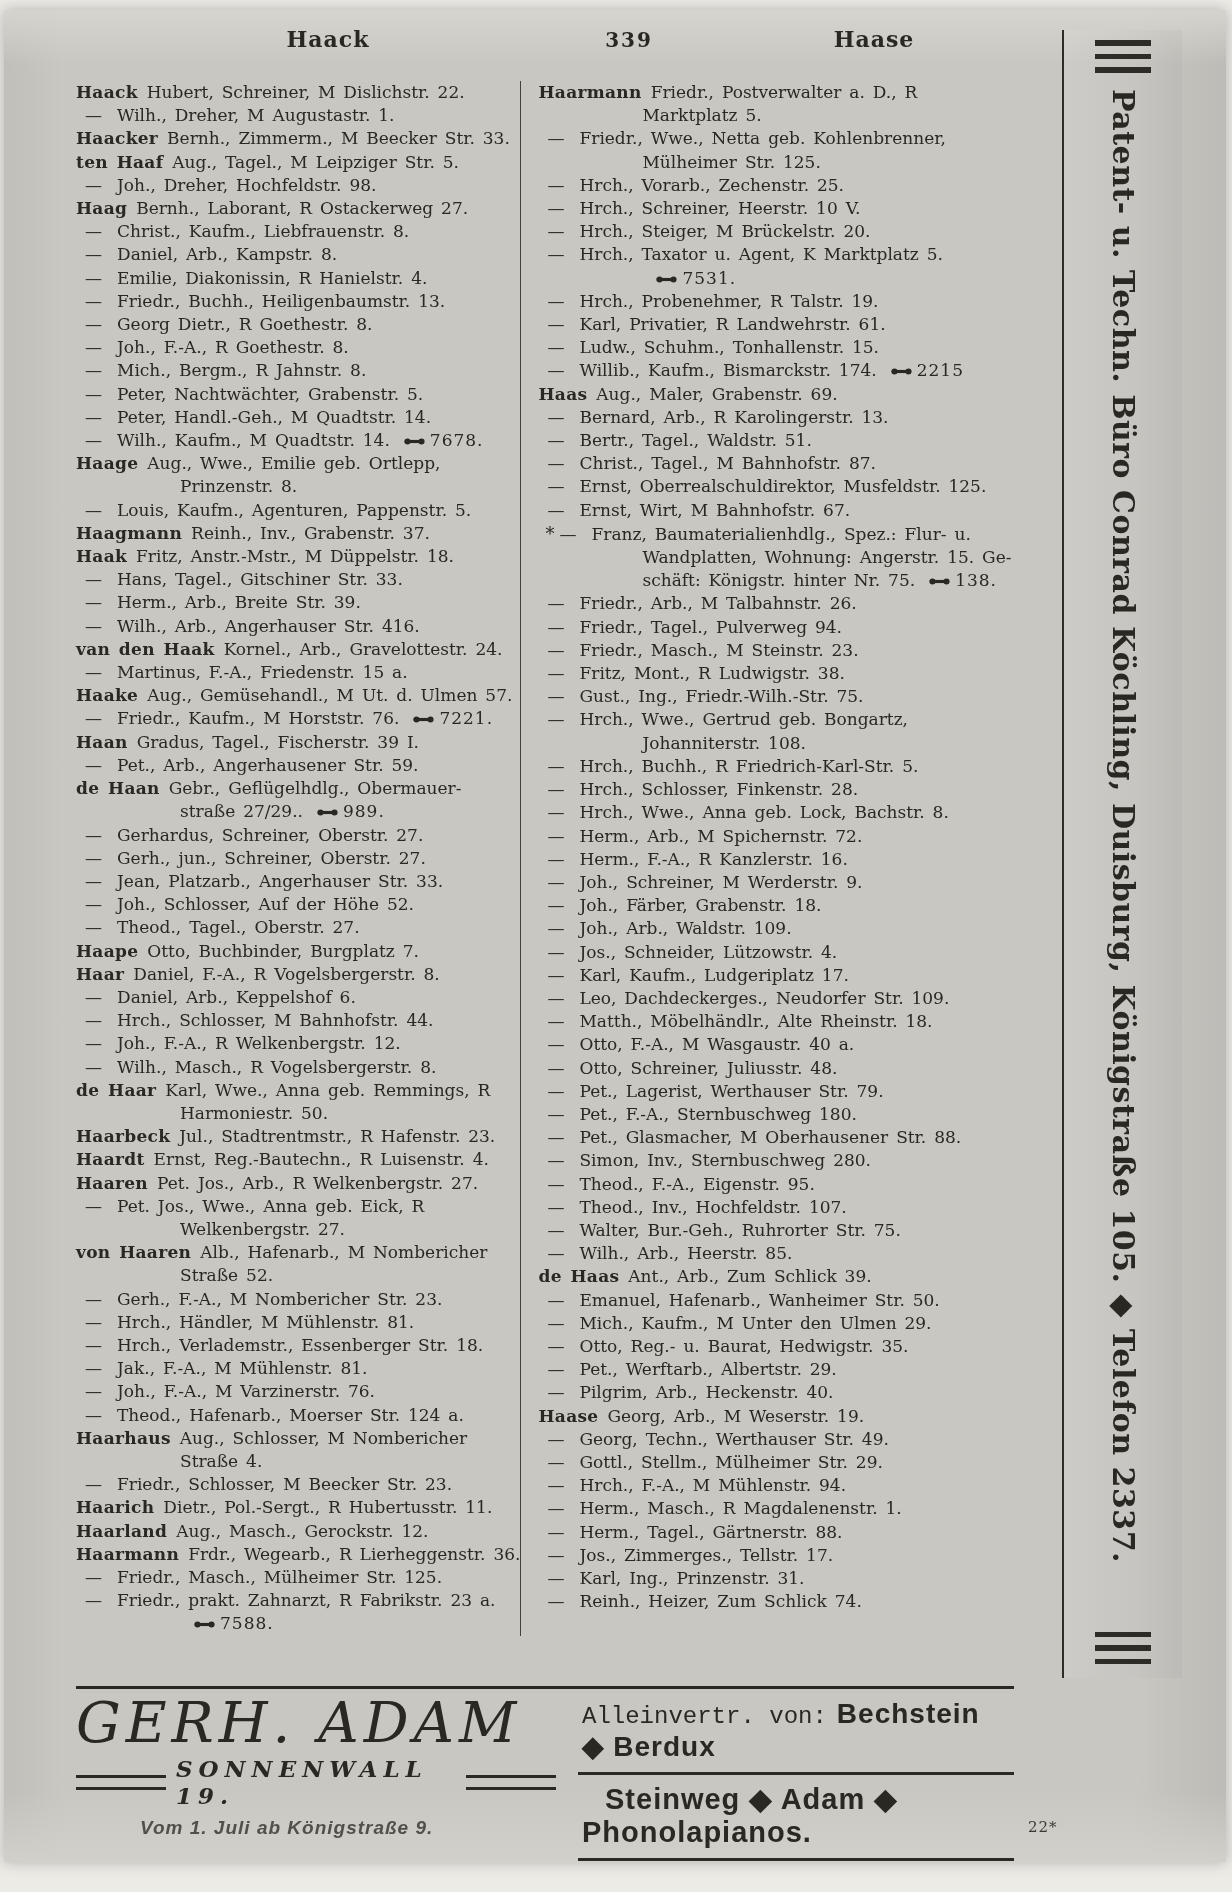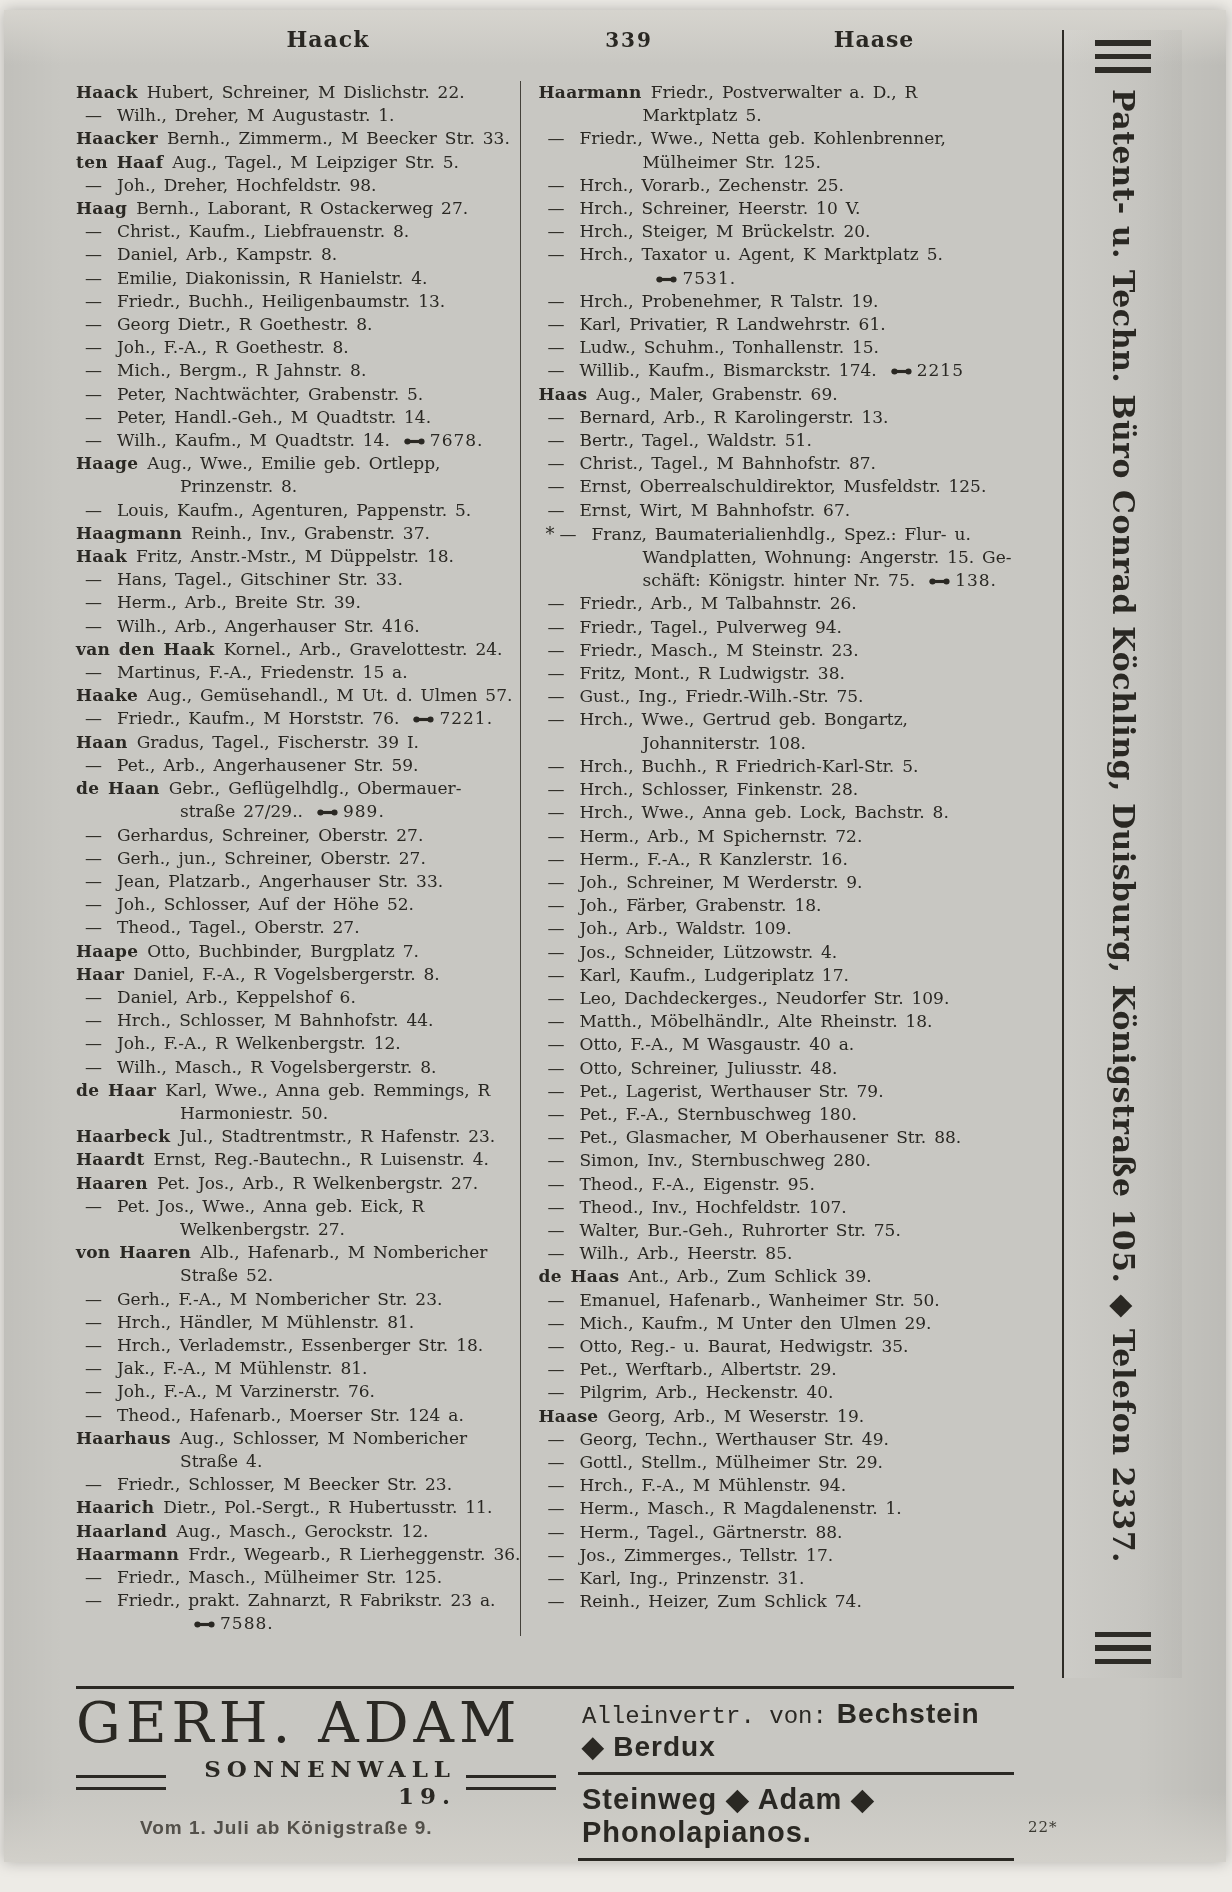--- a/index.html
+++ b/index.html
@@ -50,31 +50,31 @@
   .bars-bottom{margin-bottom:14px;}
   .bars .bar{width:56px;height:5.5px;background:#2e2c27;}
   .sidebar-text{
     flex:1;margin-top:16px;margin-bottom:10px;
     writing-mode:vertical-rl;text-orientation:sideways;
     font-weight:bold;font-size:30px;letter-spacing:0.5px;
     white-space:nowrap;overflow:hidden;
   }
   
   .adzone{position:absolute;left:72px;top:1676px;width:938px;border-top:3.5px solid #2b2924;display:flex;}
-  .ad-left{width:480px;padding-top:4px;}
+  .ad-left{width:480px;padding-top:4px;font-style:italic;}
   .ad-name{font-size:56px;line-height:60px;letter-spacing:5px;font-weight:400;}
   .ad-addr-row{display:flex;align-items:center;margin-top:2px;}
   .dblrule{width:104px;height:9px;border-top:3px solid #2b2924;border-bottom:3px solid #2b2924;}
-  .ad-address{font-weight:bold;font-size:23px;letter-spacing:6px;margin:0 10px;text-align:right;}
+  .ad-address{font-weight:bold;font-size:23px;letter-spacing:6px;margin:0 10px;}
   .ad-note{font-family:"Liberation Sans", sans-serif;font-weight:bold;font-size:19px;color:#53504a;margin:8px 0 0 64px;letter-spacing:1px;}
   .ad-right{flex:1;margin-left:22px;padding-top:2px;}
   .ad-line{border-bottom:3px solid #2b2924;padding:7px 4px 9px 4px;}
   .ad-prefix{font-family:Liberation Mono, monospace;font-size:24px;margin-right:10px;}
   .ad-brands{font-family:"Liberation Sans", sans-serif;font-weight:bold;font-size:28px;letter-spacing:1px;}
-  .ad-line2 span{font-family:"Liberation Sans", sans-serif;font-weight:bold;font-size:29px;letter-spacing:1px;}
+  .ad-line2 span{font-family:"Liberation Sans", sans-serif;font-weight:bold;font-size:29px;letter-spacing:1px;margin-left:23px;}
   .signature{position:absolute;left:1024px;top:1808px;font-size:15px;letter-spacing:1px;color:#3a3831;}
 </style>
 </head>
 <body>
 
 <div class="paper">
 
   <div class="guide guide-left">Haack</div>
   <div class="pagenum">339</div>
   <div class="guide guide-right">Haase</div>

